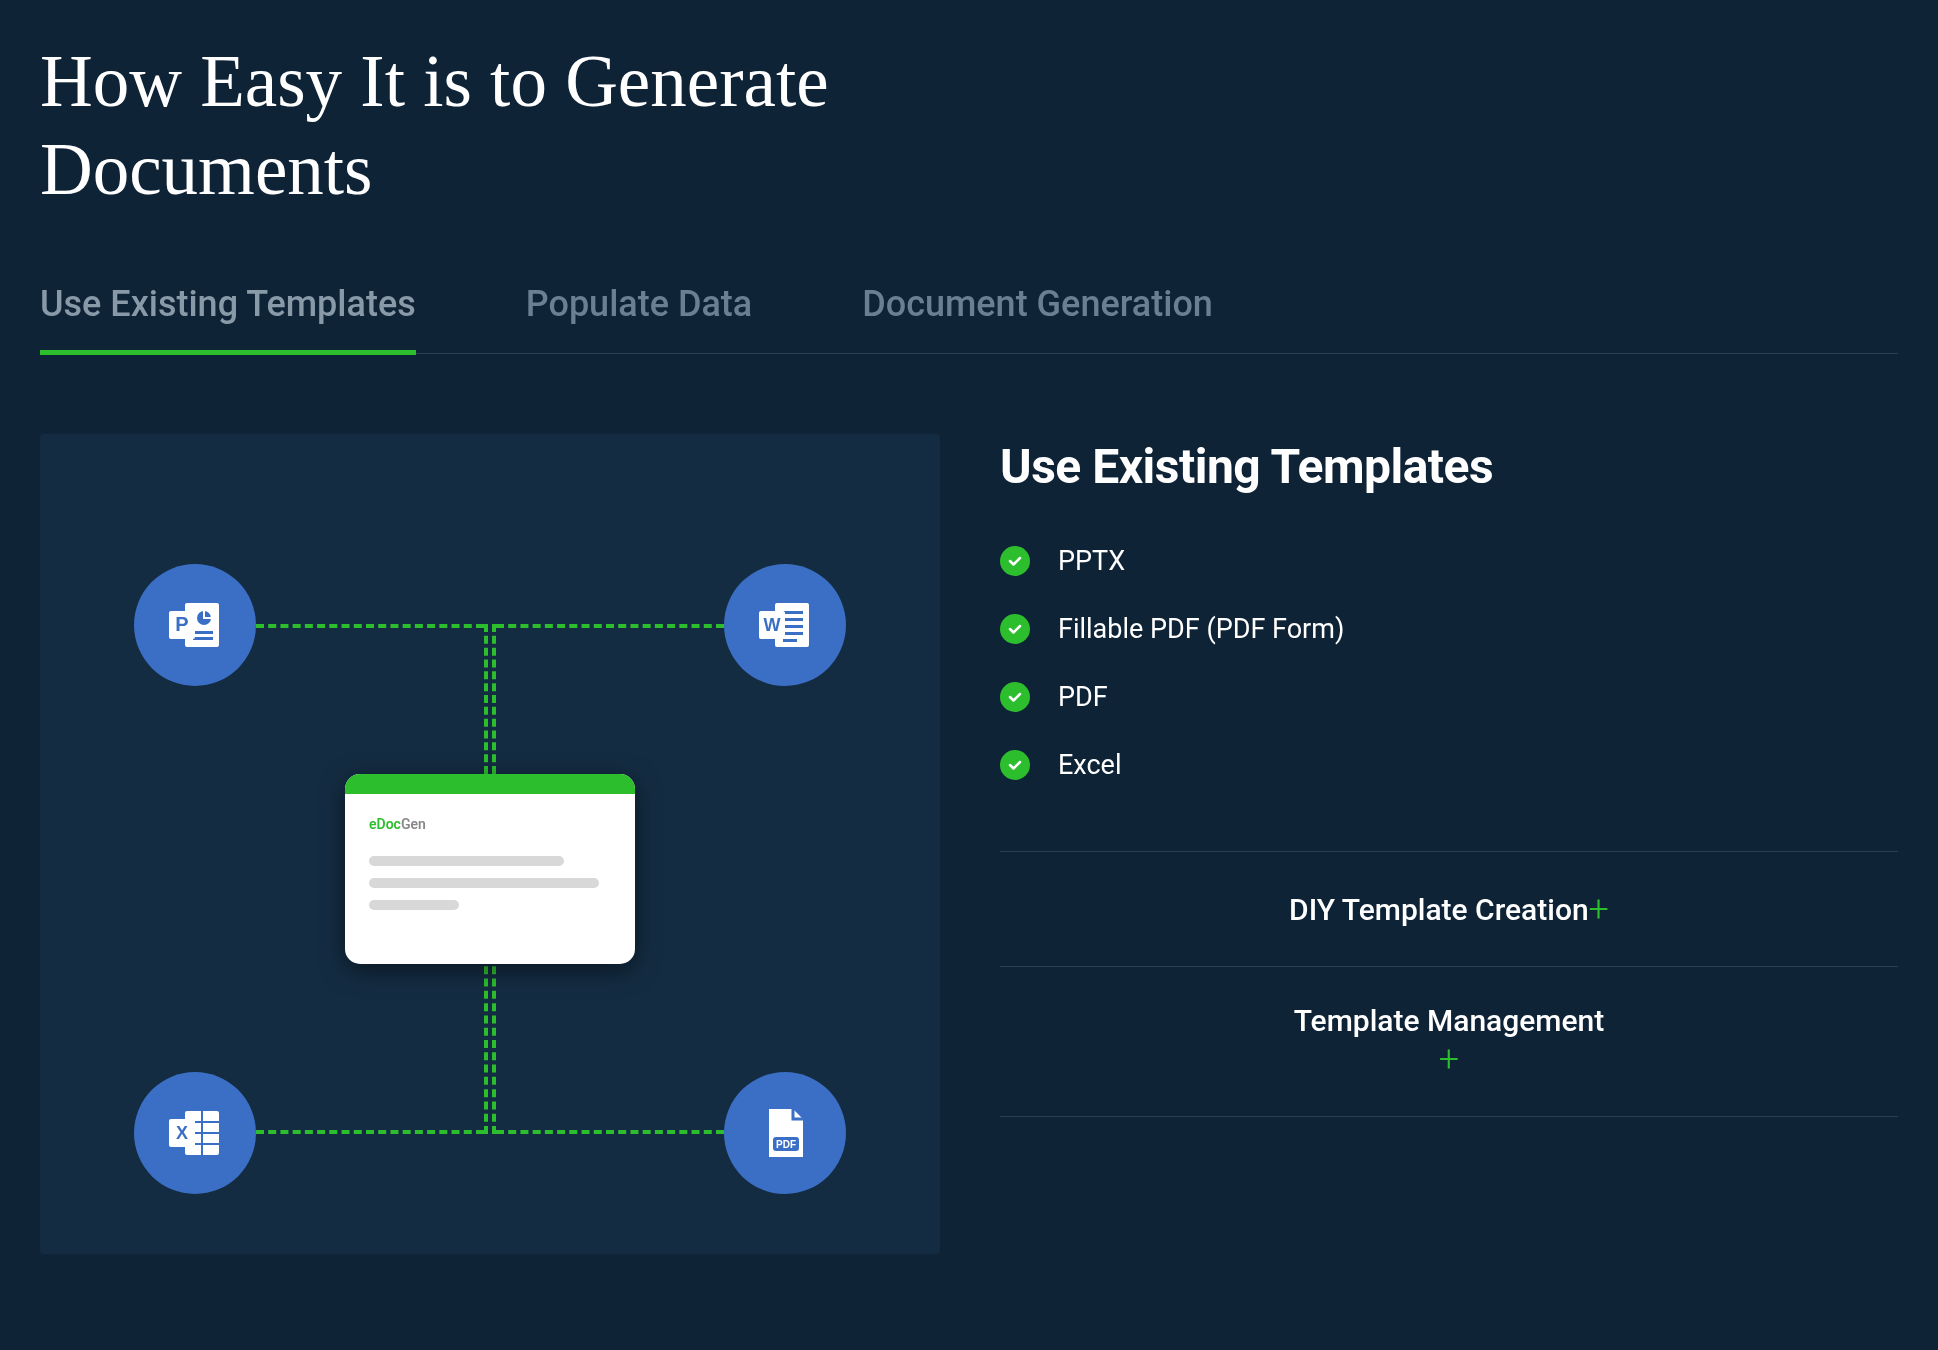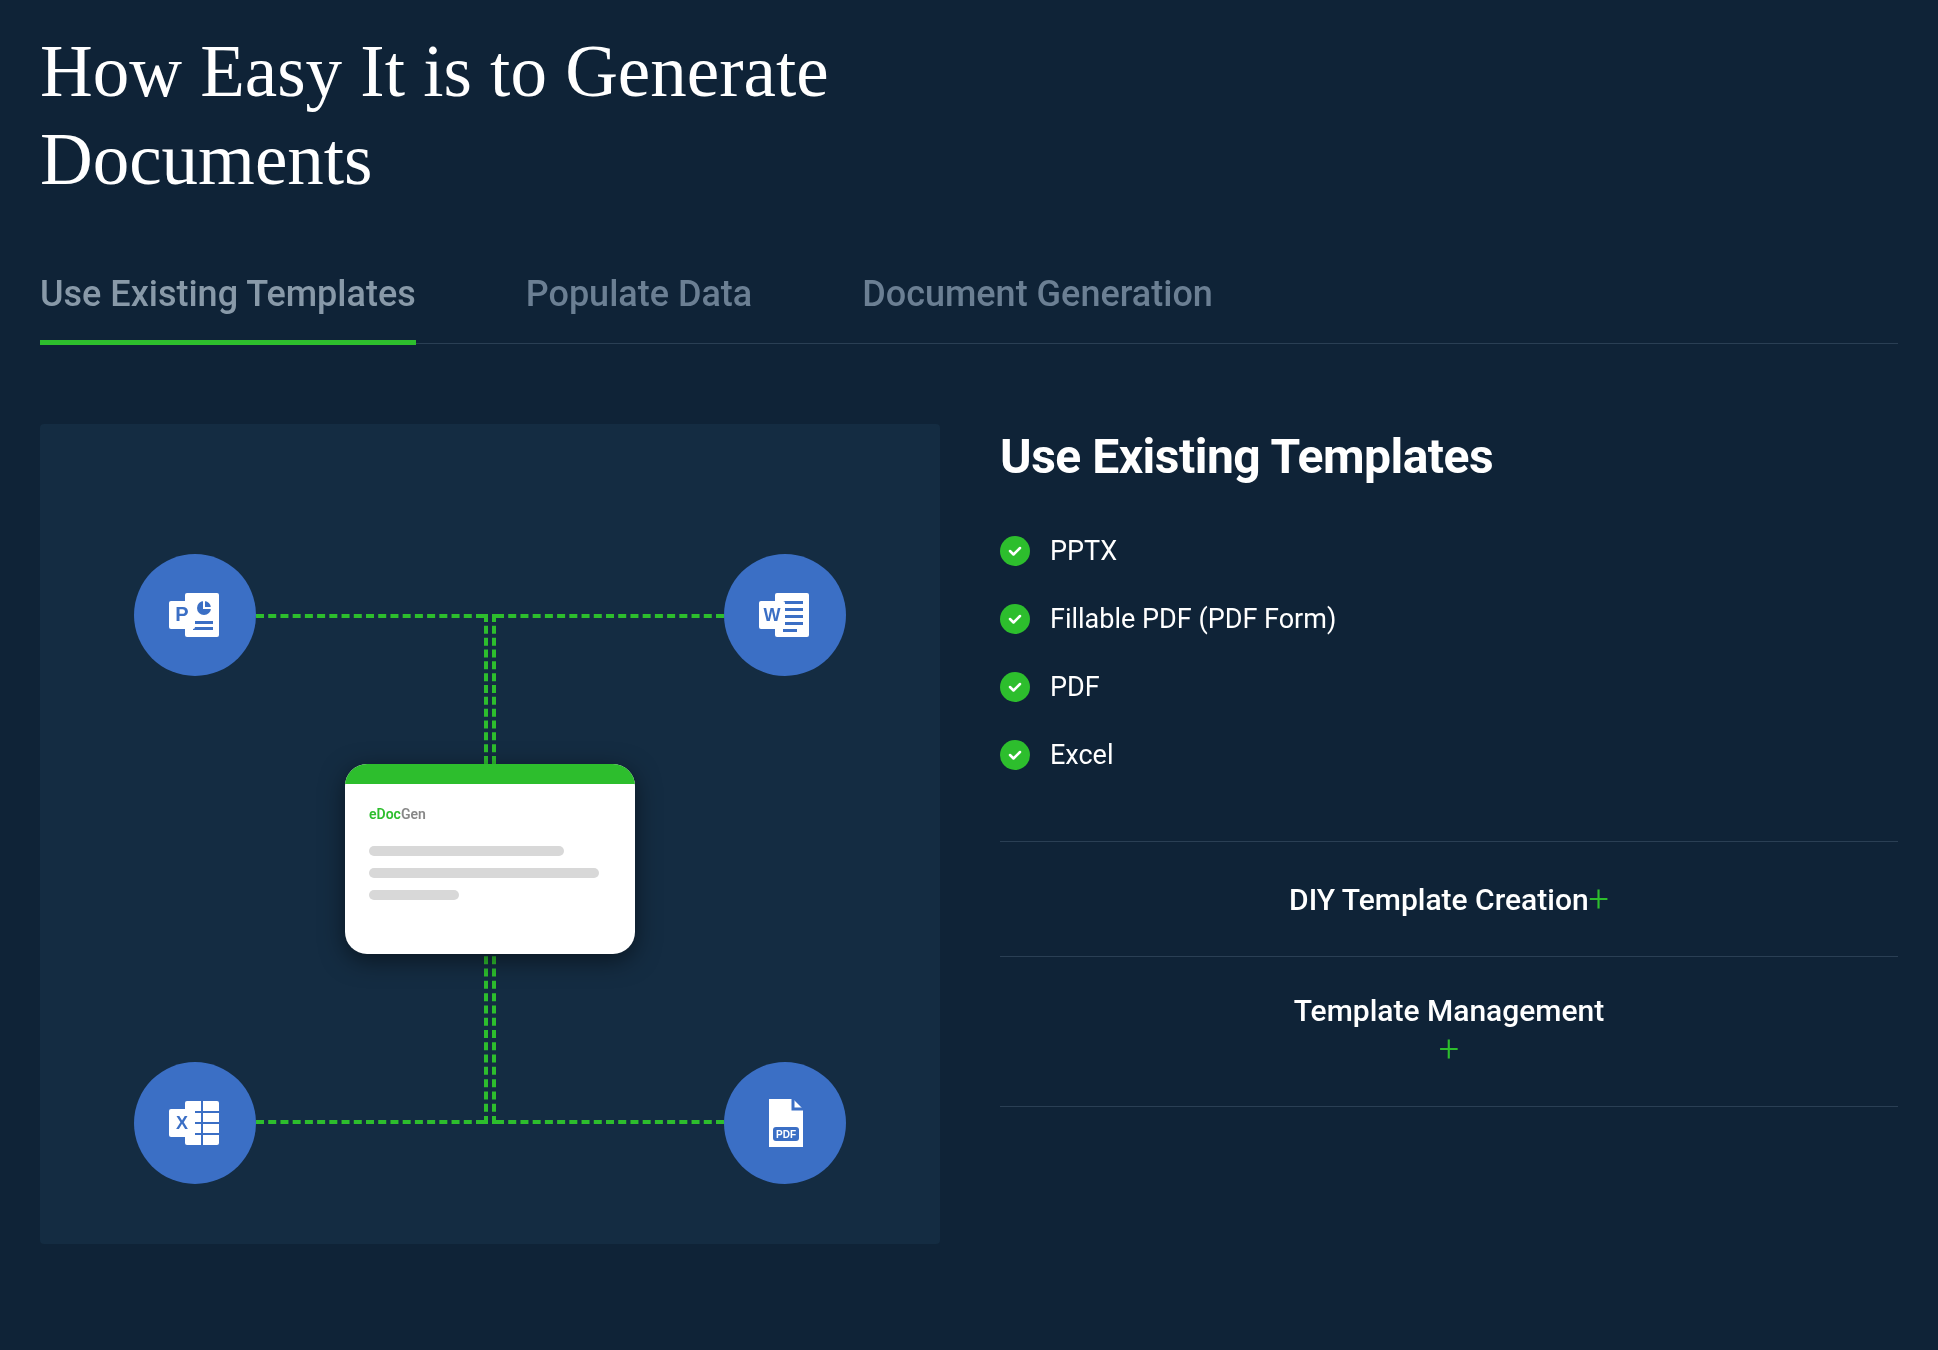--- a/index.html
+++ b/index.html
@@ -13,21 +13,21 @@
       color: #ffffff;
       width: 1938px;
       height: 1350px;
       padding: 0 40px;
     }
     .hero-heading {
       font-family: Georgia, 'Times New Roman', serif;
       font-size: 73px;
       font-weight: 400;
       line-height: 1.2;
-      padding-top: 28px;
+      padding-top: 38px;
       padding-bottom: 70px;
       max-width: 900px;
     }
     .tabs {
       display: flex;
       gap: 110px;
       border-bottom: 1px solid #2a3f54;
       margin-bottom: 80px;
     }
     .tab {
@@ -78,21 +78,21 @@
       margin-bottom: 54px;
       font-weight: 400;
     }
     .check-list {
       list-style: none;
       margin-bottom: 70px;
     }
     .check-item {
       display: flex;
       align-items: center;
-      gap: 20px;
+      gap: 28px;
       margin-bottom: 36px;
     }
     .check-icon {
       width: 30px;
       height: 30px;
       background: #2dbe2d;
       border-radius: 50%;
       display: flex;
       align-items: center;
       justify-content: center;
@@ -145,21 +145,21 @@
     .file-circle.pdf { bottom: 60px; right: 94px; }
     .file-circle svg { width: 64px; height: 64px; }
     .doc-card {
       position: absolute;
       top: 340px;
       left: 50%;
       transform: translateX(-50%);
       width: 290px;
       height: 190px;
       background: #ffffff;
-      border-radius: 22px;
+      border-radius: 15px;
       overflow: hidden;
       box-shadow: 0 6px 24px rgba(0,0,0,0.5);
     }
     .doc-card-bar {
       height: 20px;
       background: #2dbe2d;
     }
     .doc-card-body {
       padding: 22px 24px;
     }

